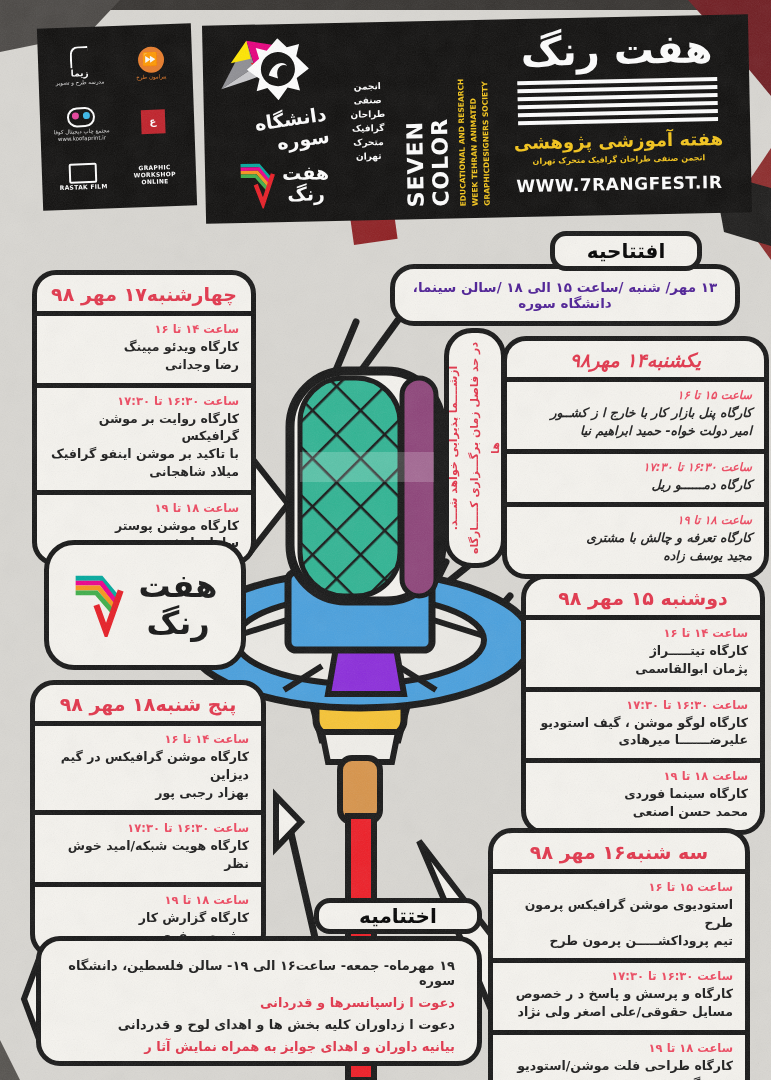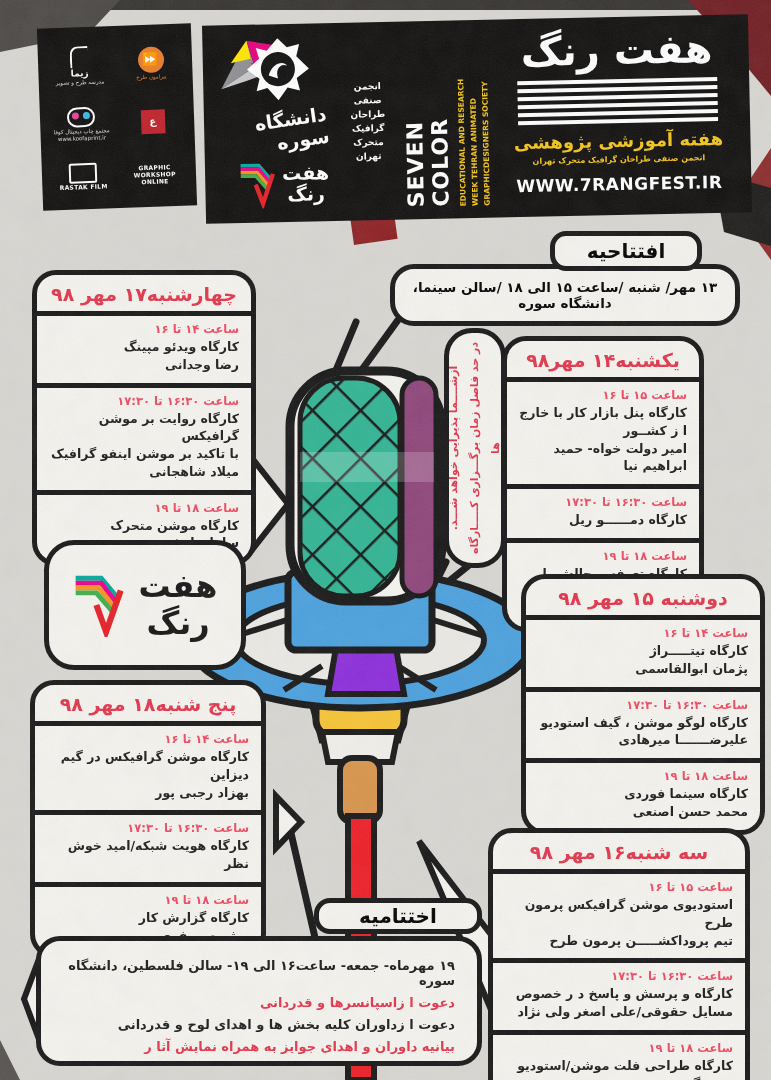--- a/index.html
+++ b/index.html
@@ -59,21 +59,21 @@
            box-sizing:border-box;overflow:hidden;z-index:3;direction:rtl;}
   .day-title{color:#e3344a;font-weight:bold;font-size:19px;text-align:center;padding:8px 6px 6px;}
   .sep{height:5px;background:#151515;}
   .session{padding:6px 12px 9px;text-align:right;}
   .time{color:#ef4860;font-size:11.5px;font-weight:bold;margin-bottom:2px;}
   .wline{color:#1b1b1b;font-size:12.5px;font-weight:bold;line-height:1.42;}
   .label-box{position:absolute;background:#f6f4ef;border:5px solid #151515;border-radius:16px;
              box-sizing:border-box;z-index:4;display:flex;align-items:center;justify-content:center;
              color:#000000;font-weight:bold;font-size:20px;}
   .opening-content{display:flex;align-items:center;justify-content:center;text-align:center;
-                   color:#000000;font-weight:bold;font-size:13.5px;padding:4px 10px;}
+                   color:#4c1d95;font-weight:bold;font-size:13.5px;padding:4px 10px;}
   .closing-content{padding:10px 22px 8px;}
   .closing-content .cline{font-size:13px;font-weight:bold;color:#1b1b1b;margin:7px 0;text-align:right;}
   .closing-content .cline.red{color:#e3344a;}
   .note-rot{position:absolute;left:50%;top:50%;width:226px;transform:translate(-50%,-50%) rotate(-90deg);
             direction:rtl;text-align:center;color:#e3344a;font-weight:bold;font-size:11px;line-height:1.9;}
   .logo-bubble-inner{display:flex;direction:rtl;align-items:center;justify-content:center;gap:10px;height:100%;}
   .logo-bubble-inner .words{font-size:32px;font-weight:bold;color:#141414;line-height:1.15;text-align:center;}
 </style>
 </head>
 <body>
@@ -257,26 +257,26 @@
     <div class="sep"></div>
     <div class="session">
       <div class="time">ساعت ۱۶:۳۰ تا ۱۷:۳۰</div>
       <div class="wline">کارگاه روایت بر موشن گرافیکس</div>
       <div class="wline">با تاکید بر موشن اینفو گرافیک</div>
       <div class="wline">میلاد شاهجانی</div>
     </div>
     <div class="sep"></div>
     <div class="session">
       <div class="time">ساعت ۱۸ تا ۱۹</div>
-      <div class="wline">کارگاه موشن متحرک</div>
+      <div class="wline">کارگاه موشن پوستر</div>
       <div class="wline">سامان ارشدی</div>
     </div>
   </section>
 
-  <section class="day-box" style="left:502px;top:336px;width:202px;">
+  <section class="day-box" style="left:502px;top:336px;width:267px;font-style:italic;">
     <div class="day-title">یکشنبه۱۴ مهر۹۸</div>
     <div class="sep"></div>
     <div class="session">
       <div class="time">ساعت ۱۵ تا ۱۶</div>
       <div class="wline">کارگاه پنل بازار کار با خارج ا ز کشــور</div>
       <div class="wline">امیر دولت خواه- حمید ابراهیم نیا</div>
     </div>
     <div class="sep"></div>
     <div class="session">
       <div class="time">ساعت ۱۶:۳۰ تا ۱۷:۳۰</div>

